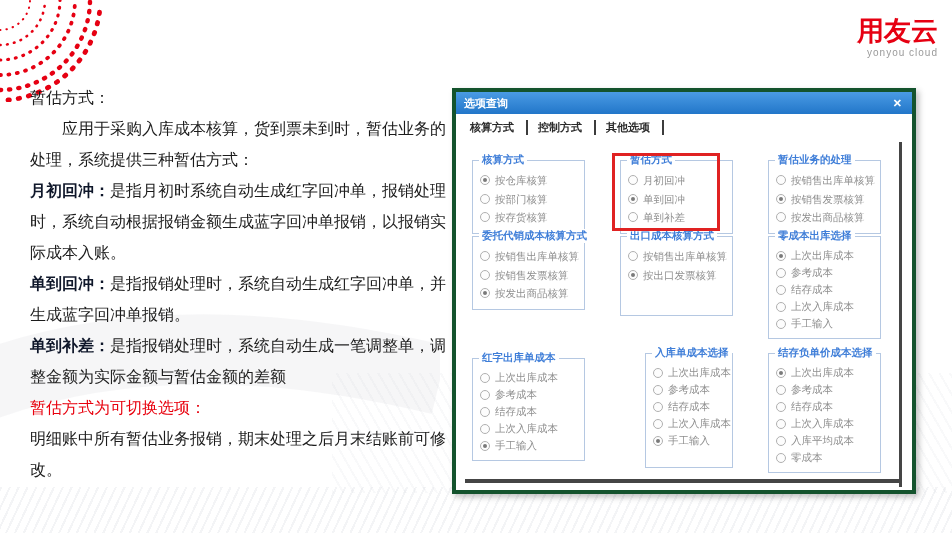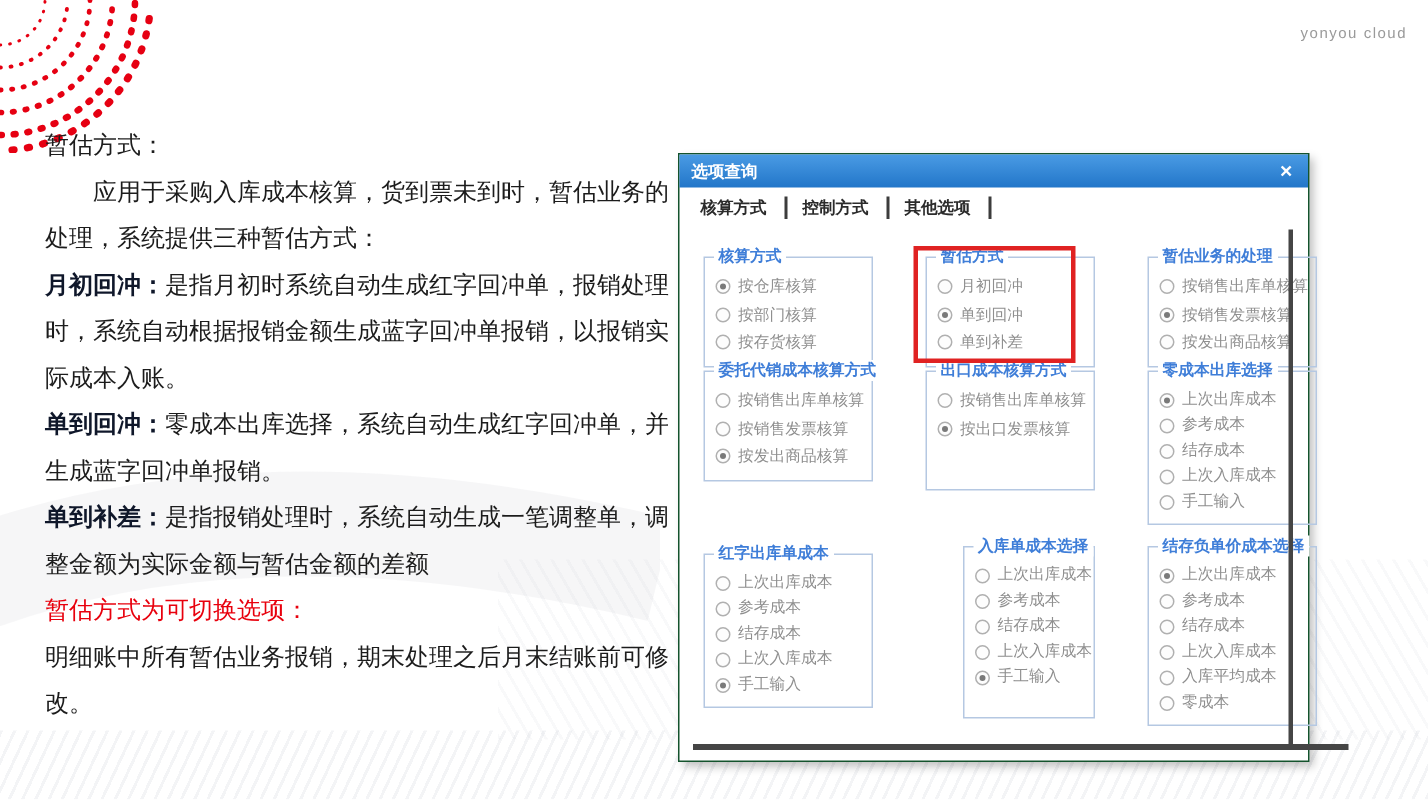--- a/index.html
+++ b/index.html
@@ -22,22 +22,22 @@
   .logo-en { font-size:10px; color:#9a9a9a; letter-spacing:1px; margin-top:1px; }
 
   
   .body-text { position:absolute; left:30px; top:82px; width:416px; font-size:16px; line-height:31px; color:#1c1c1c; }
   .para { }
   .para.indent { text-indent:2em; }
   .seg-bold { font-weight:bold; color:#0f172a; }
   .seg-red { color:#e8000d; }
 
   
-  .dialog { position:absolute; left:452px; top:102px; width:421px; height:406px; background:#ffffff;
-    border:1px solid #14532d; box-shadow:3px 3px 6px rgba(0,0,0,.25); }
+  .dialog { position:absolute; left:452px; top:88px; width:464px; height:406px; background:#ffffff;
+    border:4px solid #14532d; box-shadow:3px 3px 6px rgba(0,0,0,.25); }
   .titlebar { height:22px; background:linear-gradient(#4a9be4,#2276c9); color:#ffffff; font-size:11px; font-weight:bold;
     display:flex; align-items:center; padding:0 8px; }
   .titlebar .t { flex:1; }
   .close { font-size:11px; font-weight:bold; cursor:pointer; padding:0 2px; }
   .tabs { height:27px; display:flex; align-items:center; padding-left:14px; gap:10px; }
   .tab { font-size:11px; font-weight:bold; color:#2b2b2b; cursor:pointer; }
   .tabsep { width:2px; height:15px; background:#3c3c3c; margin-left:2px; }
 
   .content { position:relative; display:grid; grid-template-columns:113px 113px 113px;
     grid-template-rows:76px 117px auto; column-gap:35px; padding:19px 26px 0 16px; align-items:start; }
@@ -81,28 +81,29 @@
 
   <svg class="swoosh" width="470" height="260" viewBox="0 0 470 260">
     <path d="M -20 210 Q 180 120 470 190" stroke="#f0f0f2" stroke-width="70" fill="none"></path>
   </svg>
 
   <div class="stripes-bottom"></div>
   <div class="stripes-mid"></div>
 
 
   <div class="logo">
+    <div class="logo-cn">用友云</div>
     <div class="logo-en">yonyou cloud</div>
   </div>
 
   <div class="body-text" id="bodyText">
       <div class="para"><span class="seg-normal">暂估方式：</span></div>
       <div class="para indent"><span class="seg-normal">应用于采购入库成本核算，货到票未到时，暂估业务的处理，系统提供三种暂估方式：</span></div>
       <div class="para"><span class="seg-bold">月初回冲：</span><span class="seg-normal">是指月初时系统自动生成红字回冲单，报销处理时，系统自动根据报销金额生成蓝字回冲单报销，以报销实际成本入账。</span></div>
-      <div class="para"><span class="seg-bold">单到回冲：</span><span class="seg-normal">零成本出库选择，系统自动生成红字回冲单，并生成蓝字回冲单报销。</span></div>
+      <div class="para"><span class="seg-bold">单到回冲：</span><span class="seg-normal">是指报销处理时，系统自动生成红字回冲单，并生成蓝字回冲单报销。</span></div>
       <div class="para"><span class="seg-bold">单到补差：</span><span class="seg-normal">是指报销处理时，系统自动生成一笔调整单，调整金额为实际金额与暂估金额的差额</span></div>
       <div class="para"><span class="seg-red">暂估方式为可切换选项：</span></div>
       <div class="para"><span class="seg-normal">明细账中所有暂估业务报销，期末处理之后月末结账前可修改。</span></div>
     </div>
 
   <div class="dialog">
     <div class="titlebar">
       <span class="t">选项查询</span>
       <span class="close">✕</span>
     </div>

